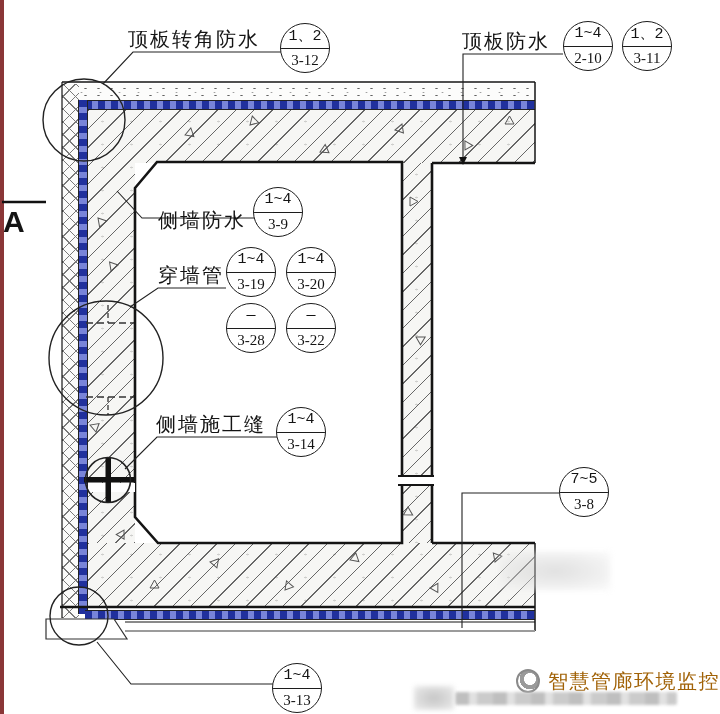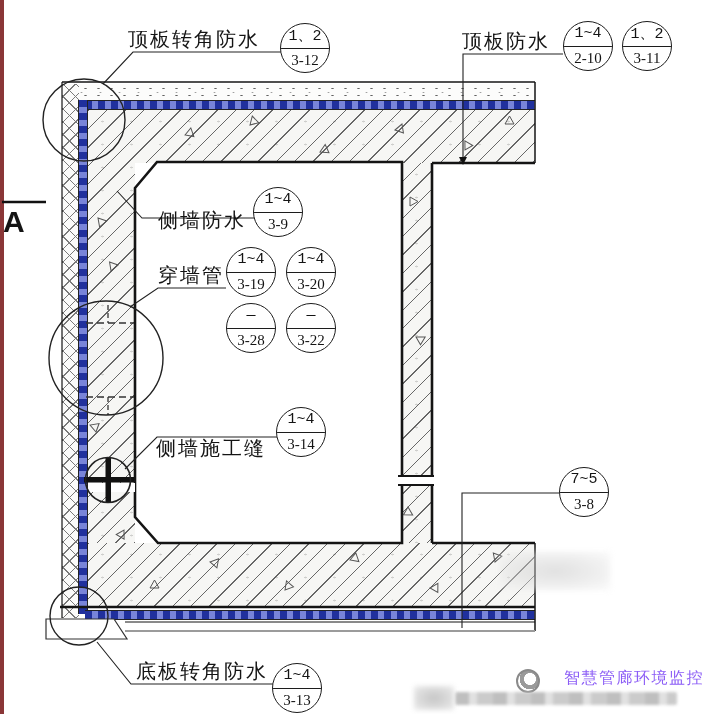--- a/index.html
+++ b/index.html
@@ -34,21 +34,21 @@
   .lbl{position:absolute;font-size:20px;line-height:24px;letter-spacing:2px;white-space:nowrap;
        font-family:"Liberation Serif","DejaVu Serif",serif;}
   .callout{position:absolute;width:50px;height:50px;box-sizing:border-box;border:1.6px solid #1c1c1c;
        border-radius:50%;background:#fff;display:flex;flex-direction:column;overflow:hidden;
        font-family:"Liberation Serif","DejaVu Serif",serif;font-size:15px;}
   .callout .ct{flex:1;display:flex;align-items:center;justify-content:center;border-bottom:1.5px solid #1c1c1c;font-family:Liberation Mono, monospace;}
   .callout .cb{flex:1;display:flex;align-items:center;justify-content:center;}
   .a-mark{left:3px;top:205px;font-size:30px;font-weight:bold;letter-spacing:1px;}
   .wm-logo{left:516px;top:669px;width:24px;height:24px;border:2.5px solid #8a8a8a;border-radius:50%;
        box-sizing:border-box;background:radial-gradient(circle at 60% 40%,#fff 0 35%,#9a9a9a 36% 60%,#fff 61%);}
-  .wm-text{left:548px;top:668px;font-size:16px;letter-spacing:1.5px;color:#8b5cf6;font-weight:500;white-space:nowrap;margin-left:16px;}
+  .wm-text{left:548px;top:668px;font-size:20px;letter-spacing:1.5px;color:#a16207;font-weight:500;white-space:nowrap;}
   .wm-blur1{left:455px;top:692px;width:222px;height:13px;border-radius:2px;opacity:.85;filter:blur(1.6px);
        background:repeating-linear-gradient(90deg,#b5b5b5 0 14px,#dcdcdc 14px 22px,#c3c3c3 22px 38px);}
   .wm-blur2{left:414px;top:686px;width:40px;height:24px;filter:blur(2.5px);
        background:radial-gradient(#c6c6c6,#ededed);}
   .wm-blur3{left:500px;top:552px;width:110px;height:38px;filter:blur(3px);opacity:.45;
        background:radial-gradient(#bdbdbd,#f4f4f4);}
 </style>
 </head>
 <body>
 
@@ -143,22 +143,21 @@
       <path transform="translate(350,560) rotate(10)" d="M0 0 l4.5 -8 l4.5 8 z"></path>
       <path transform="translate(430,588) rotate(30)" d="M0 0 l4.5 -8 l4.5 8 z"></path>
       <path transform="translate(495,562) rotate(-40)" d="M0 0 l4.5 -8 l4.5 8 z"></path>
     </g>
   </svg>
 
   <div class="lbl" style="left:128px;top:27px;">顶板转角防水</div>
   <div class="lbl" style="left:462px;top:29px;">顶板防水</div>
   <div class="lbl" style="left:158px;top:193px;margin-top:15px;">侧墙防水</div>
   <div class="lbl" style="left:158px;top:263px;">穿墙管</div>
-  <div class="lbl" style="left:156px;top:436px;">侧墙施工缝</div>
-  <div class="lbl" style="left:136px;top:659px;">底板转角防水</div>
+  <div class="lbl" style="left:156px;top:412px;">侧墙施工缝</div>
 
   <div class="callout" style="left:280px;top:23px;">
     <span class="ct">1、2</span>
     <span class="cb">3-12</span>
   </div>
   <div class="callout" style="left:563px;top:21px;">
     <span class="ct">1~4</span>
     <span class="cb">2-10</span>
   </div>
   <div class="callout" style="left:622px;top:21px;">

